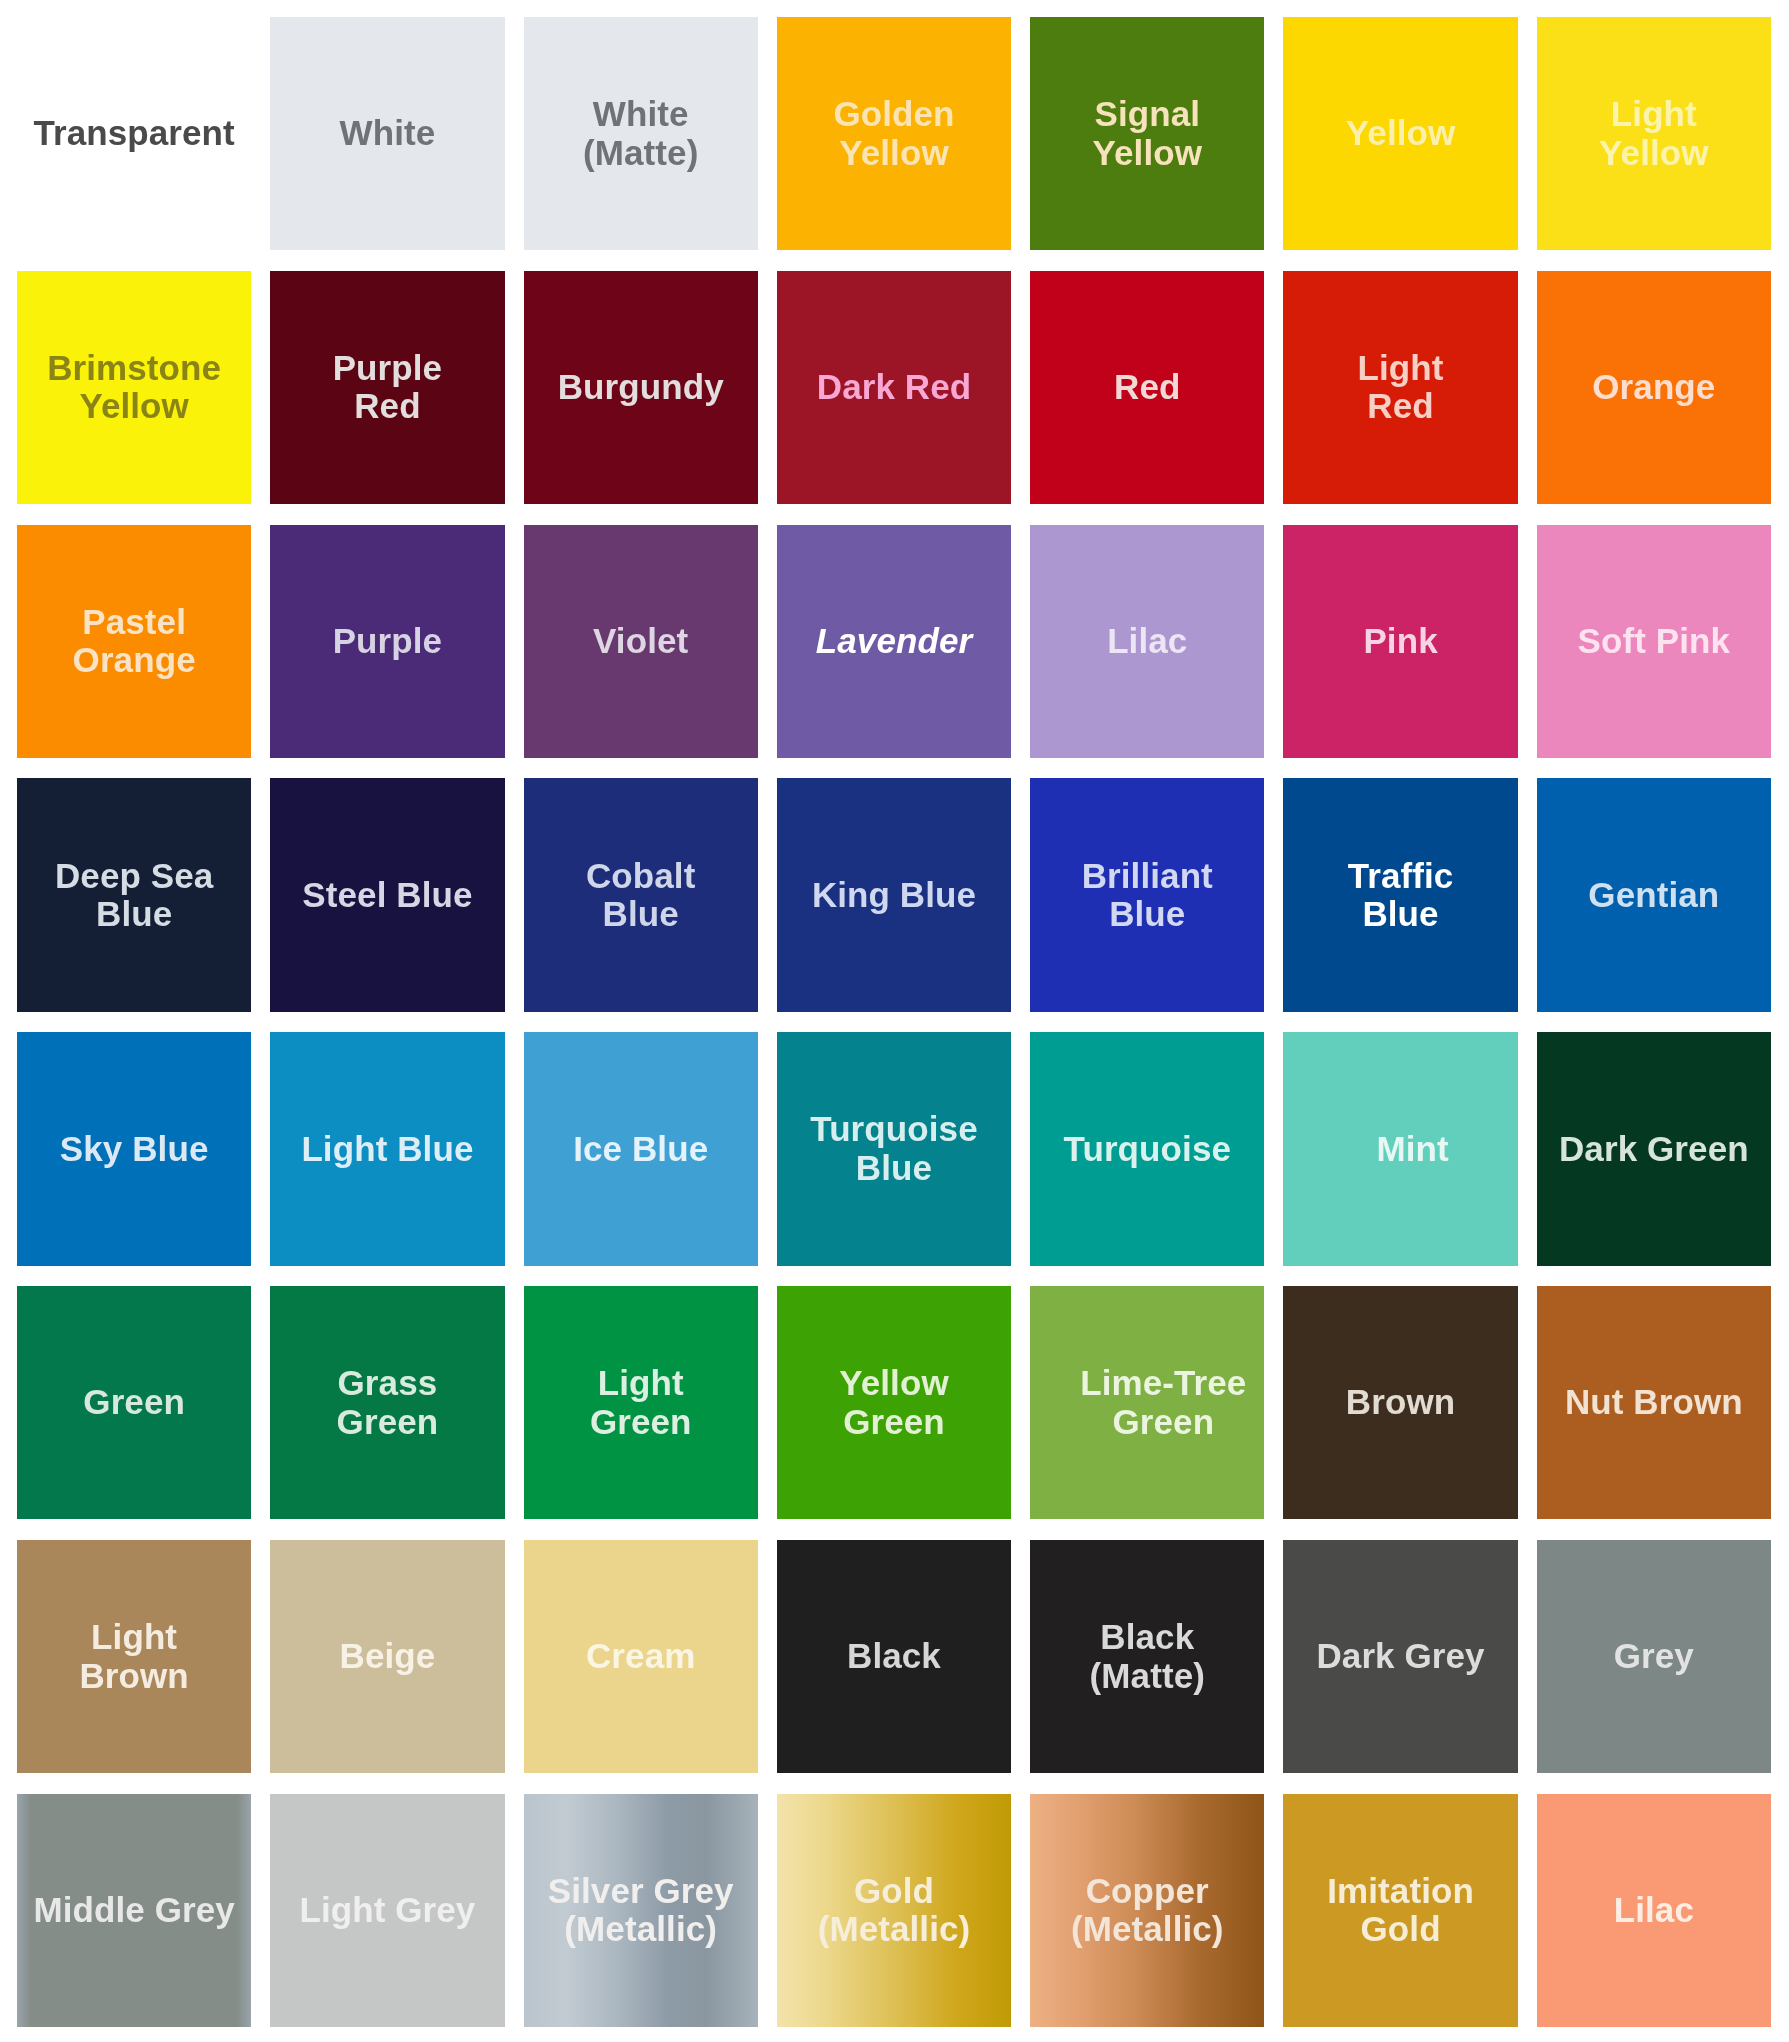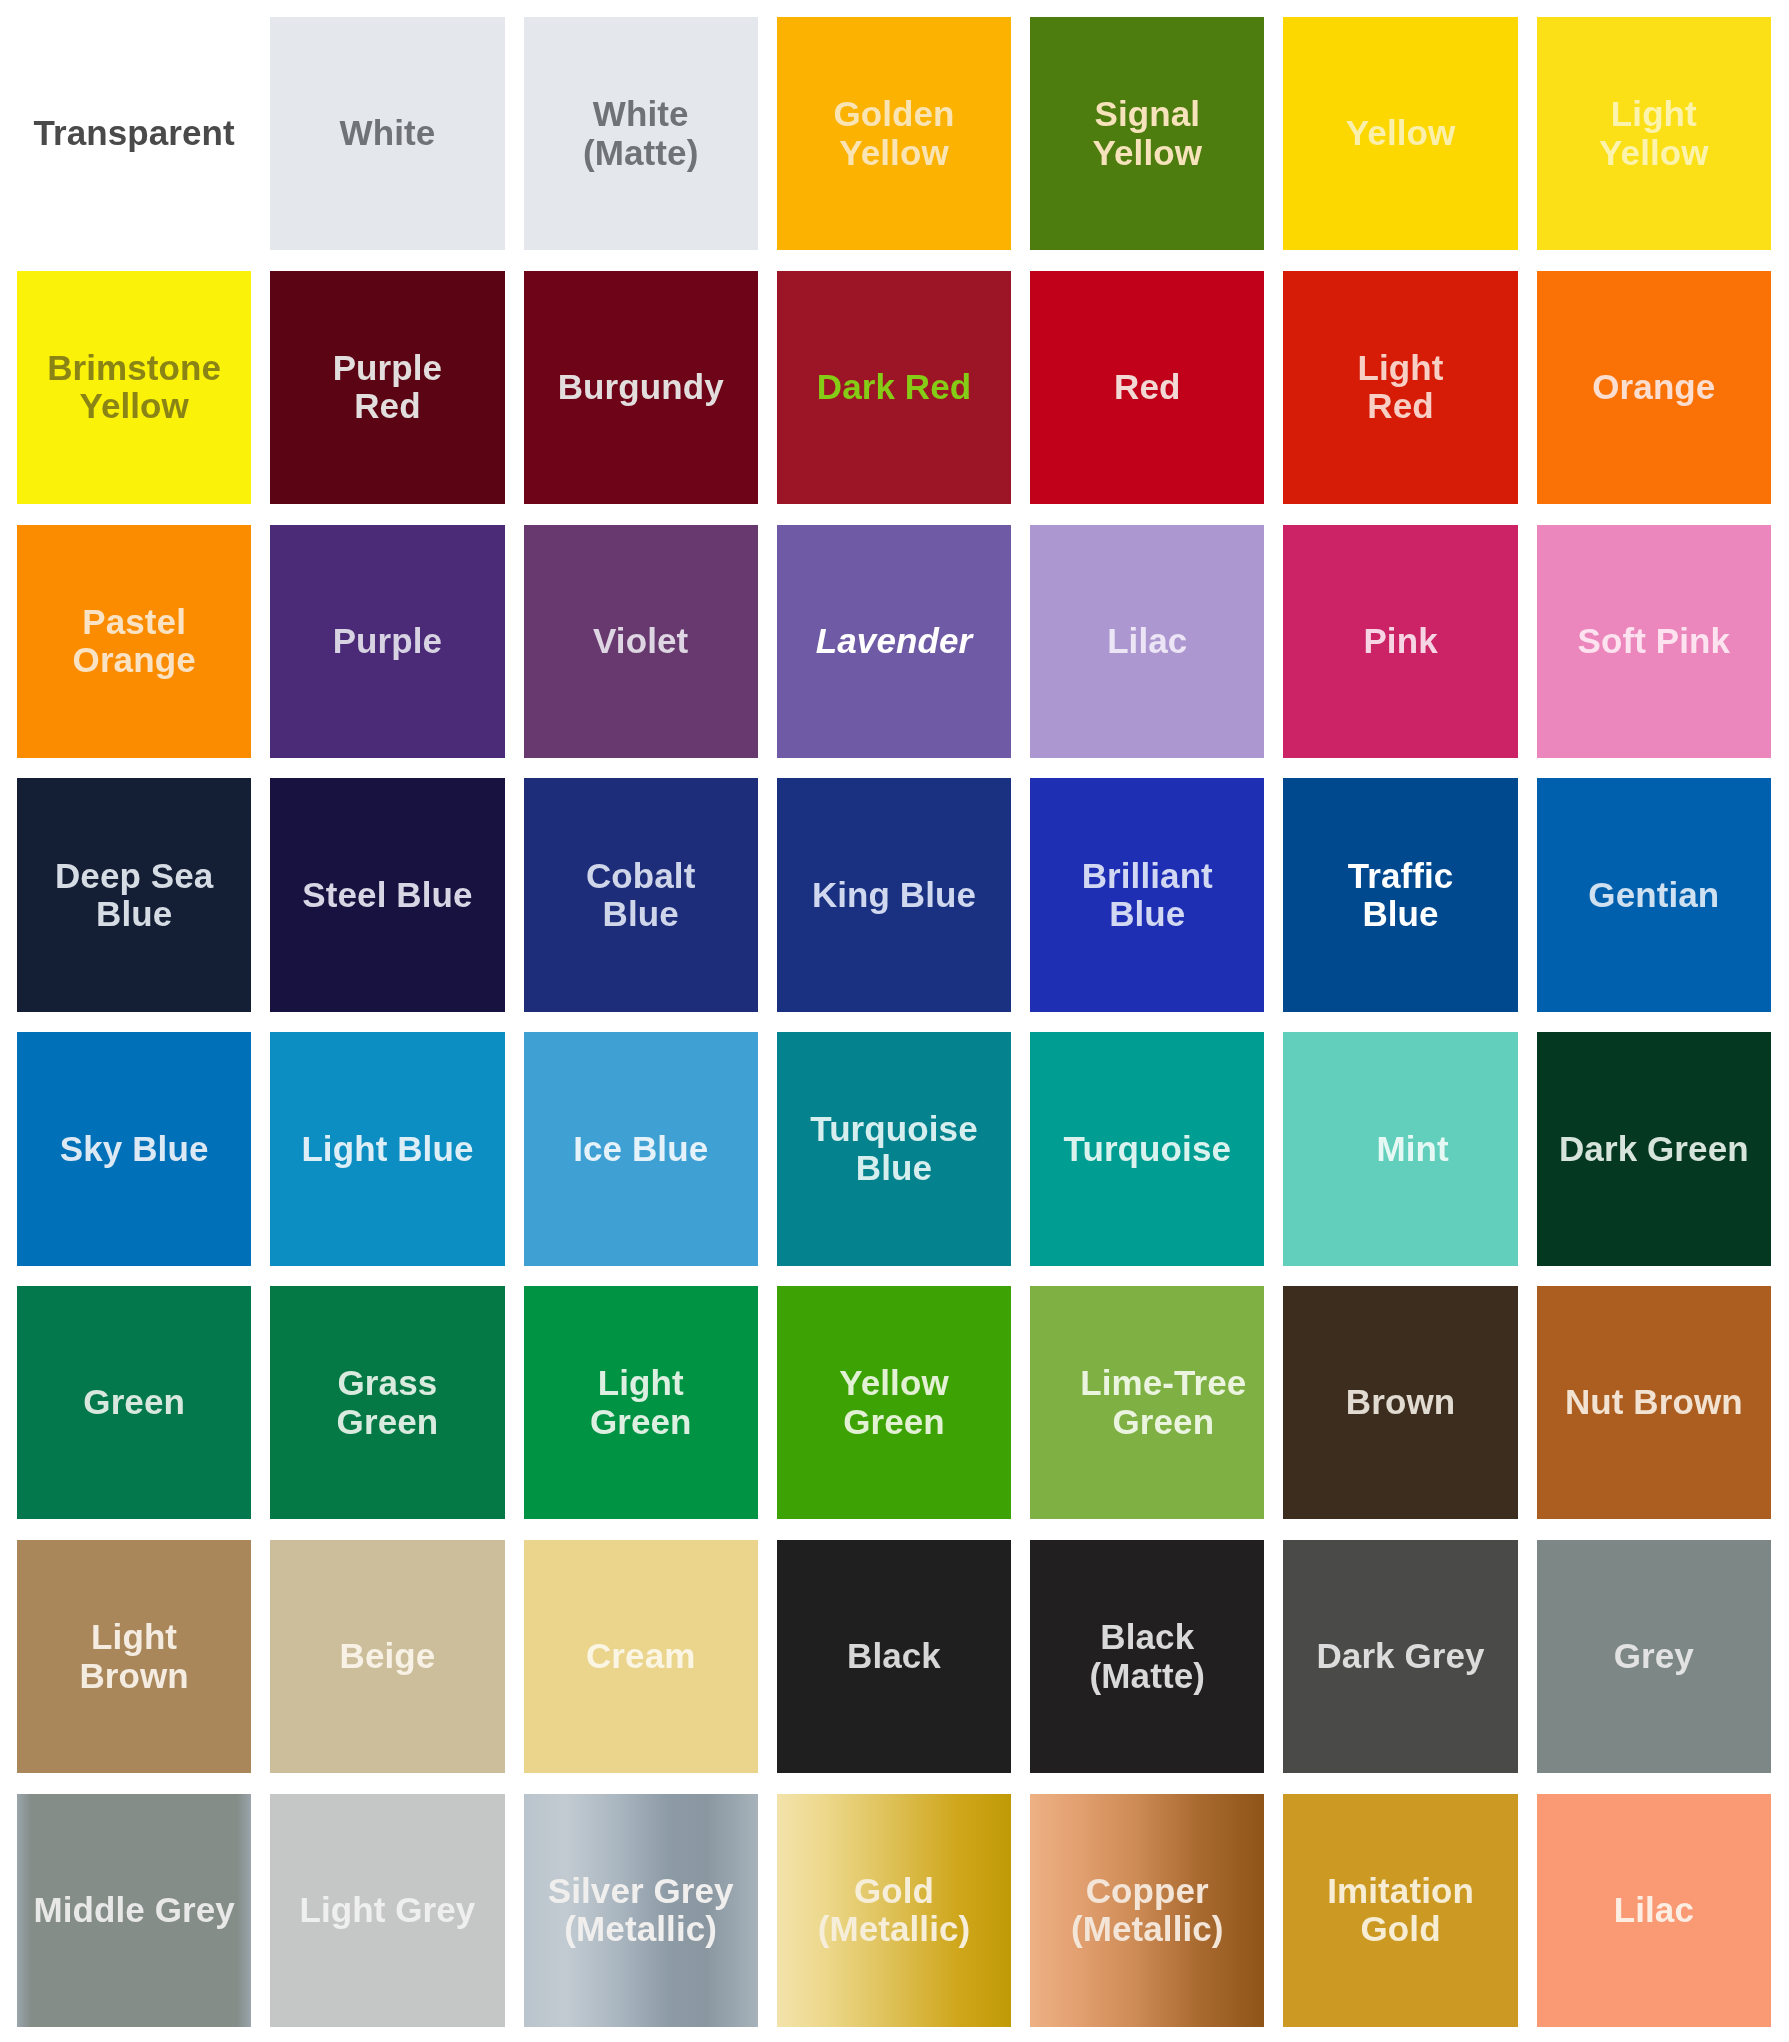--- a/index.html
+++ b/index.html
@@ -79,21 +79,21 @@
 Yellow</span>
     </div>
     <div class="swatch" style="background: rgb(91, 4, 19);">
       <span class="label" style="color: rgb(227, 222, 222);">Purple
 Red</span>
     </div>
     <div class="swatch" style="background: rgb(110, 4, 24);">
       <span class="label" style="color: rgb(227, 222, 222);">Burgundy</span>
     </div>
     <div class="swatch" style="background: rgb(156, 21, 38);">
-      <span class="label" style="color: #84cc16;">Dark Red</span>
+      <span class="label" style="color: #f9a8d4;">Dark Red</span>
     </div>
     <div class="swatch" style="background: rgb(193, 0, 25);">
       <span class="label" style="color: rgb(242, 217, 213);">Red</span>
     </div>
     <div class="swatch" style="background: rgb(214, 27, 7);">
       <span class="label" style="color: rgb(247, 207, 197);">Light
 Red</span>
     </div>
     <div class="swatch" style="background: rgb(250, 114, 5);">
       <span class="label" style="color: rgb(252, 222, 208);">Orange</span>

